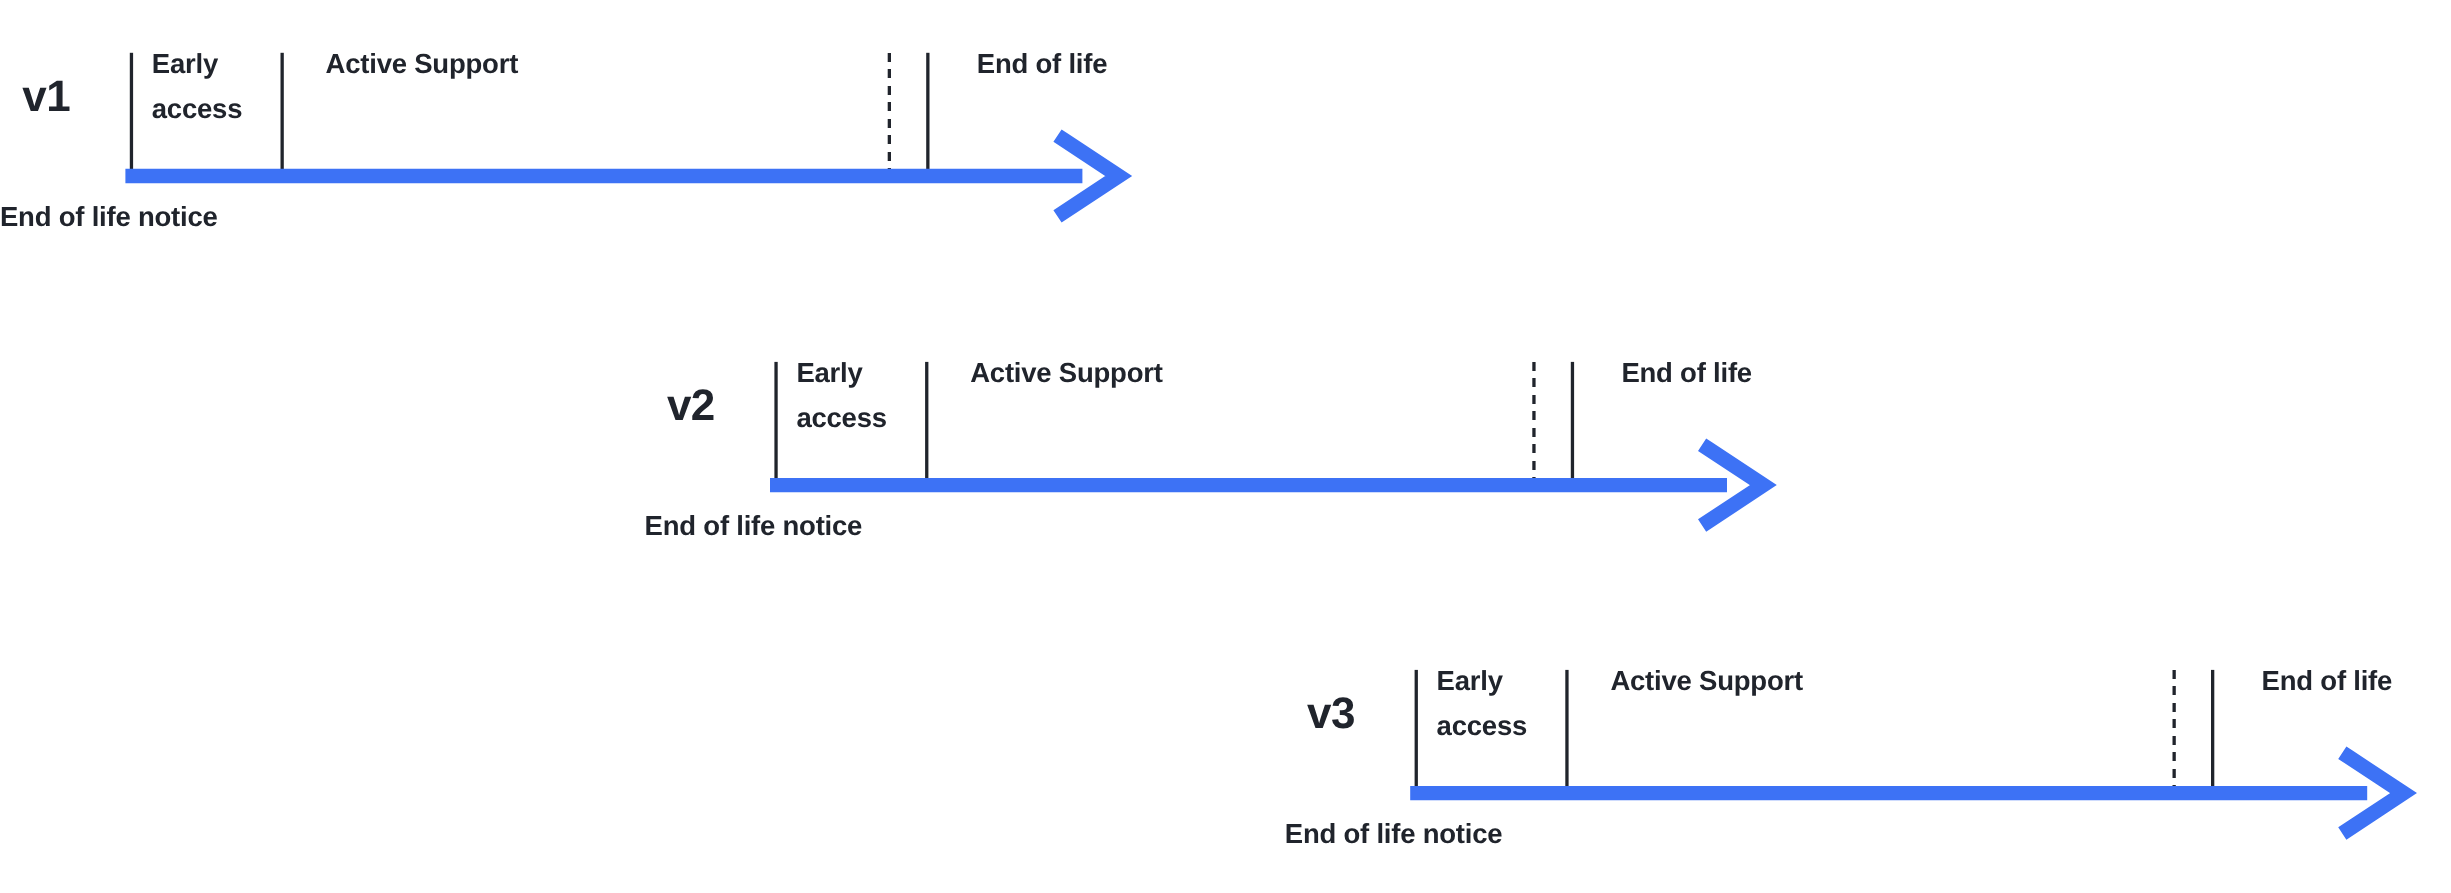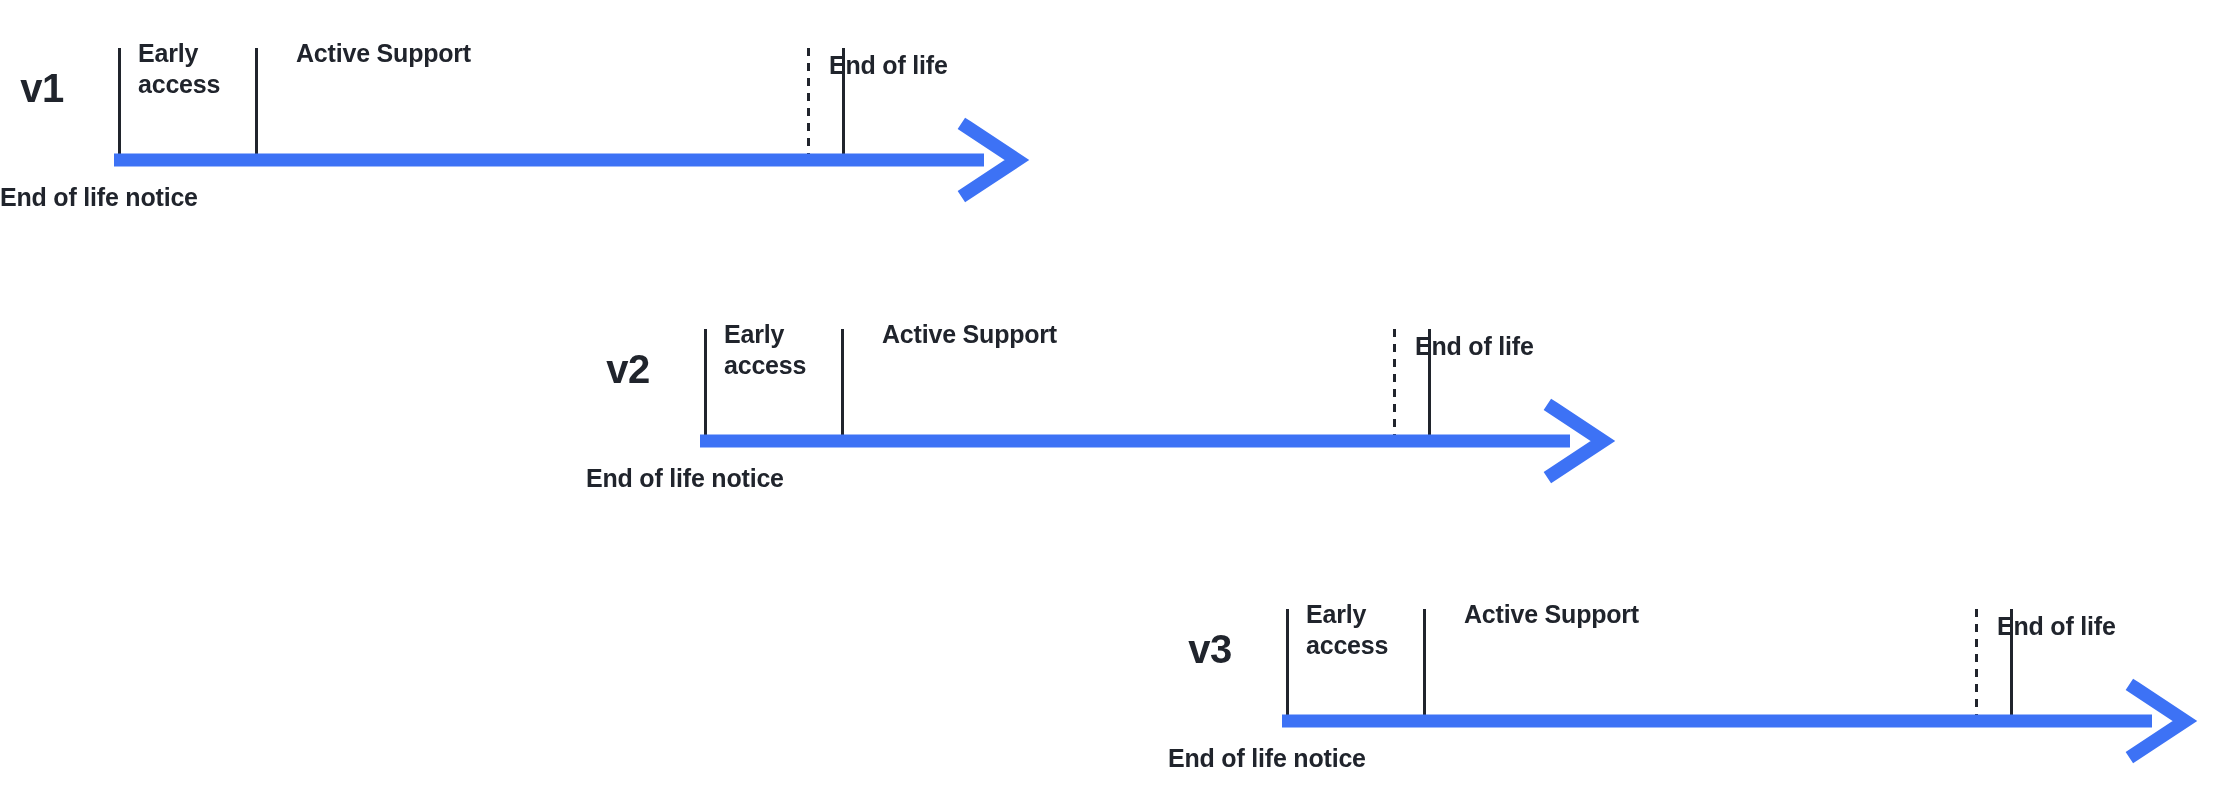--- a/index.html
+++ b/index.html
@@ -43,28 +43,28 @@
   .tick-eol{left:842px;}
   .dashed-line{
     position:absolute;left:807px;top:18px;width:3px;height:106px;
     background:repeating-linear-gradient(
       to bottom,
       var(--ink) 0px, var(--ink) 8px,
       transparent 8px, transparent 15px);
   }
   .phase-label{
     position:absolute;top:8px;
-    font-size:25px;line-height:31px;font-weight:700;
+    font-size:25px;line-height:41px;font-weight:700;
     color:var(--ink);
     letter-spacing:-0.2px;
     white-space:nowrap;
   }
   .lbl-early{left:138px;width:112px;white-space:normal;}
   .lbl-active{left:296px;}
-  .lbl-eol{left:829px;margin-top:12px;}
+  .lbl-eol{left:888px;}
   .notice-label{
     position:absolute;left:0;top:152px;width:807px;
     text-align:left;
     font-size:25px;line-height:31px;font-weight:700;
     color:var(--ink);
     letter-spacing:-0.2px;
     white-space:nowrap;
   }
   .arrow-svg{
     position:absolute;left:114px;top:82px;

